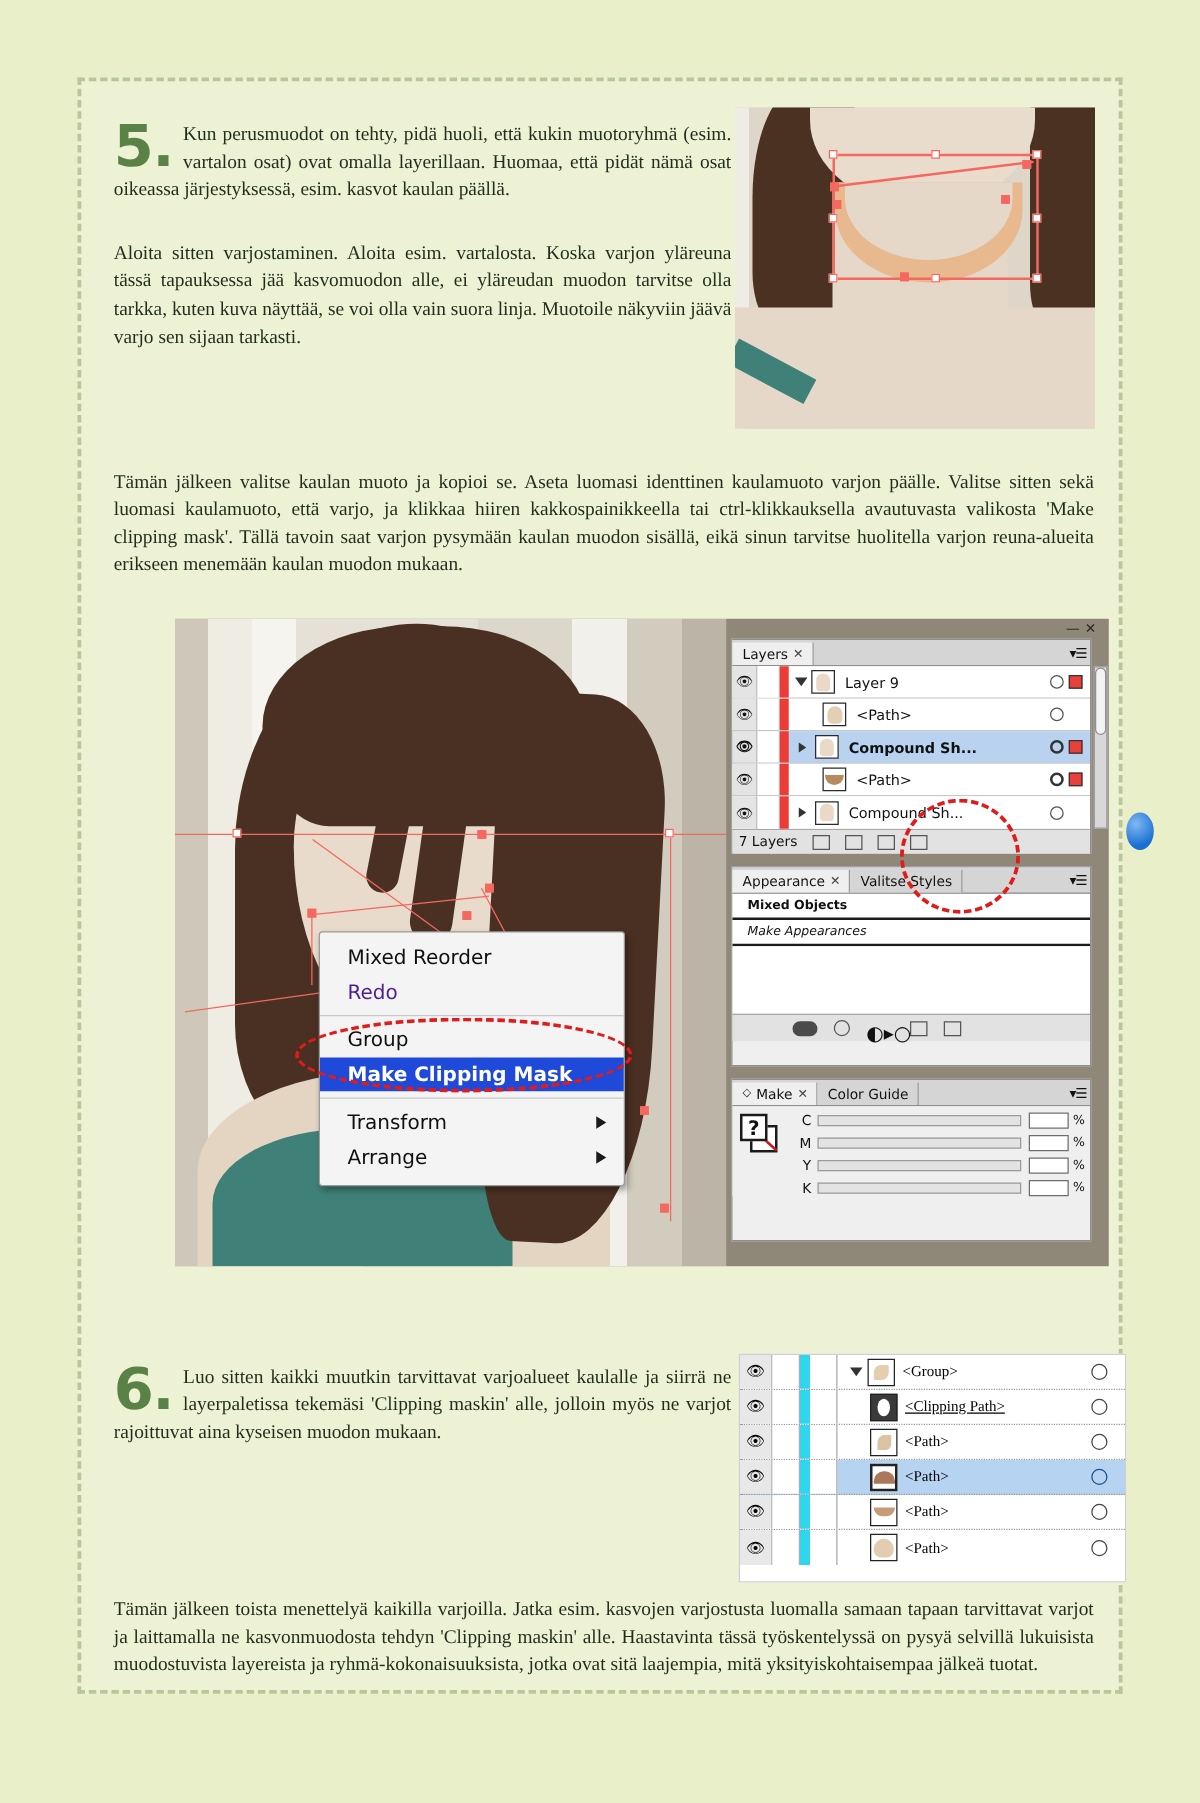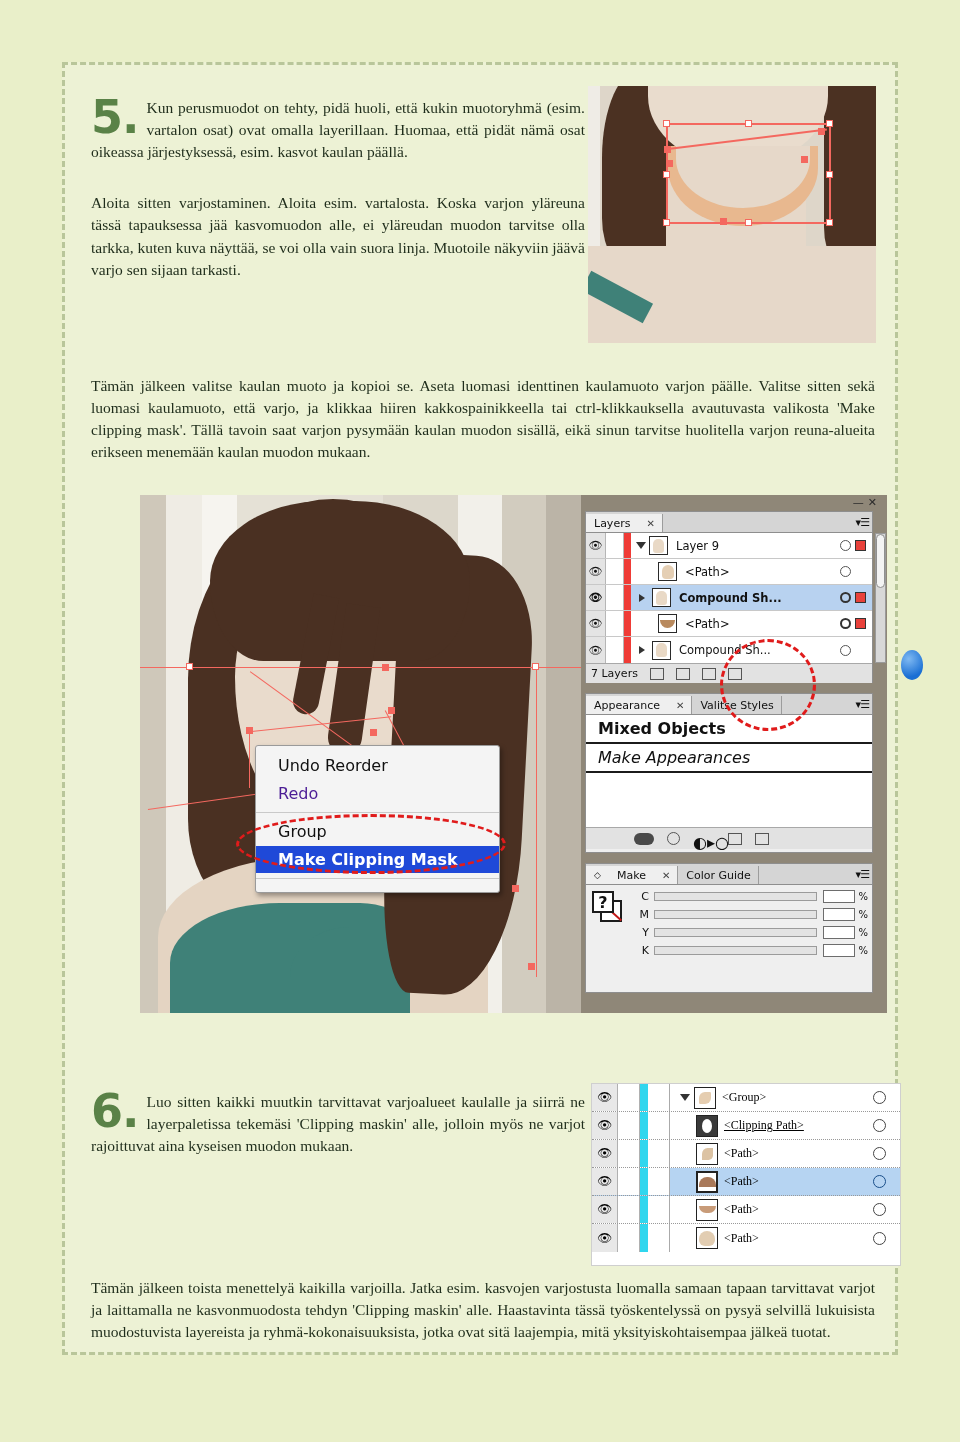--- a/index.html
+++ b/index.html
@@ -191,21 +191,21 @@
   .tabrow{
     height:21px; background:#d5d5d5;
     border-bottom:1px solid #8e8e8e;
     display:flex; align-items:flex-end;
     position:relative;
   }
   .tab{
     font-size:11px; padding:2px 7px 2px 8px;
     background:#d5d5d5;
     border-right:1px solid #9c9c9c;
-    display:flex; align-items:center; gap:16px;
+    display:flex; align-items:center; gap:4px;
     height:18px;
   }
   .tab.active{ background:#efefef; }
   .tab .x{ font-size:10px; color:#444; }
   .panel-menu{
     position:absolute; right:3px; bottom:3px;
     font-size:11px; letter-spacing:-1px;
   }
 
   
@@ -253,21 +253,21 @@
     height:20px; background:#e2e2e2; display:flex; align-items:center;
     font-size:11px; padding-left:5px; border-top:1px solid #a8a8a8;
     gap:12px;
   }
   .foot-ico{ width:14px;height:12px;border:1px solid #555; }
 
   
   #appearance-panel{ left:4px; top:198px; width:288px; height:160px; }
   .app-row{
     background:#fff; border-bottom:2px solid #1b1b1b;
-    font-size:16px; padding:4px 0 4px 12px; font-weight:bold;
+    font-size:10px; padding:4px 0 4px 12px; font-weight:bold;
   }
   .app-row.italic{ font-weight:normal; font-style:italic; }
   .app-body{ background:#fff; height:54px; }
   .app-footer{
     height:22px; background:#e2e2e2; border-top:1px solid #a8a8a8;
     display:flex; align-items:center; gap:13px; padding-left:48px;
   }
 
   
   #color-panel{ left:4px; top:368px; width:288px; height:130px; }
@@ -410,26 +410,28 @@
       <div class="anchor" style="left:392px;top:168px;"></div>
       <div class="anchor solid" style="left:242px;top:169px;"></div>
       <div class="anchor solid" style="left:106px;top:232px;"></div>
       <div class="anchor solid" style="left:248px;top:212px;"></div>
       <div class="anchor solid" style="left:230px;top:234px;"></div>
       <div class="anchor solid" style="left:352px;top:378px;"></div>
       <div class="anchor solid" style="left:372px;top:390px;"></div>
       <div class="anchor solid" style="left:388px;top:468px;"></div>
 
       <div id="ctx-menu">
-        <div class="ctx-item">Undo Reorder</div>
+        <div class="ctx-item">Mixed Reorder</div>
         <div class="ctx-item disabled">Redo</div>
         <div class="ctx-sep"></div>
         <div class="ctx-item">Group</div>
         <div class="ctx-item selected">Make Clipping Mask</div>
         <div class="ctx-sep"></div>
+        <div class="ctx-item"><span>Transform</span><span class="ctx-arrow"></span></div>
+        <div class="ctx-item"><span>Arrange</span><span class="ctx-arrow"></span></div>
       </div>
       <div id="ctx-ellipse"></div>
     </div>
 
     <div id="panel-pane">
 
       <div style="position:absolute;right:6px;top:1px;font-size:11px;color:#2a2a2a;font-family:'DejaVu Sans',sans-serif;letter-spacing:4px;"><span>—</span><span>✕</span></div>
 
       <div class="ai-panel" id="layers-panel">
         <div class="tabrow">

